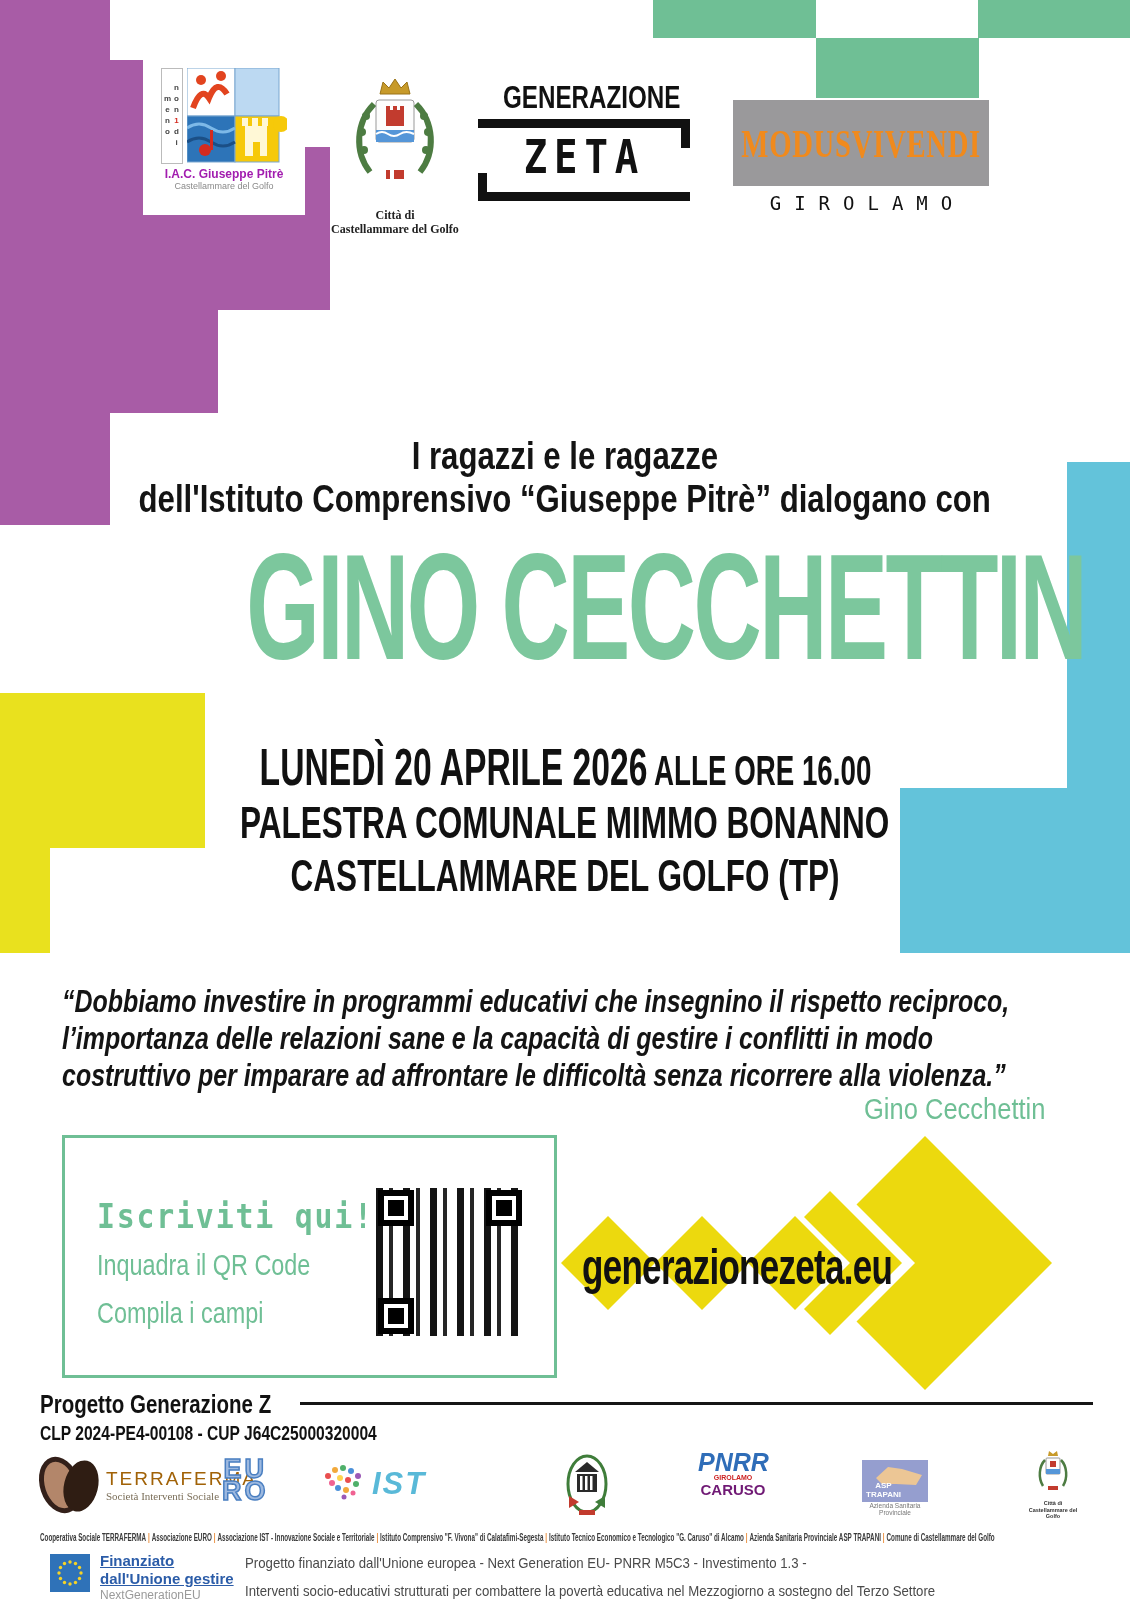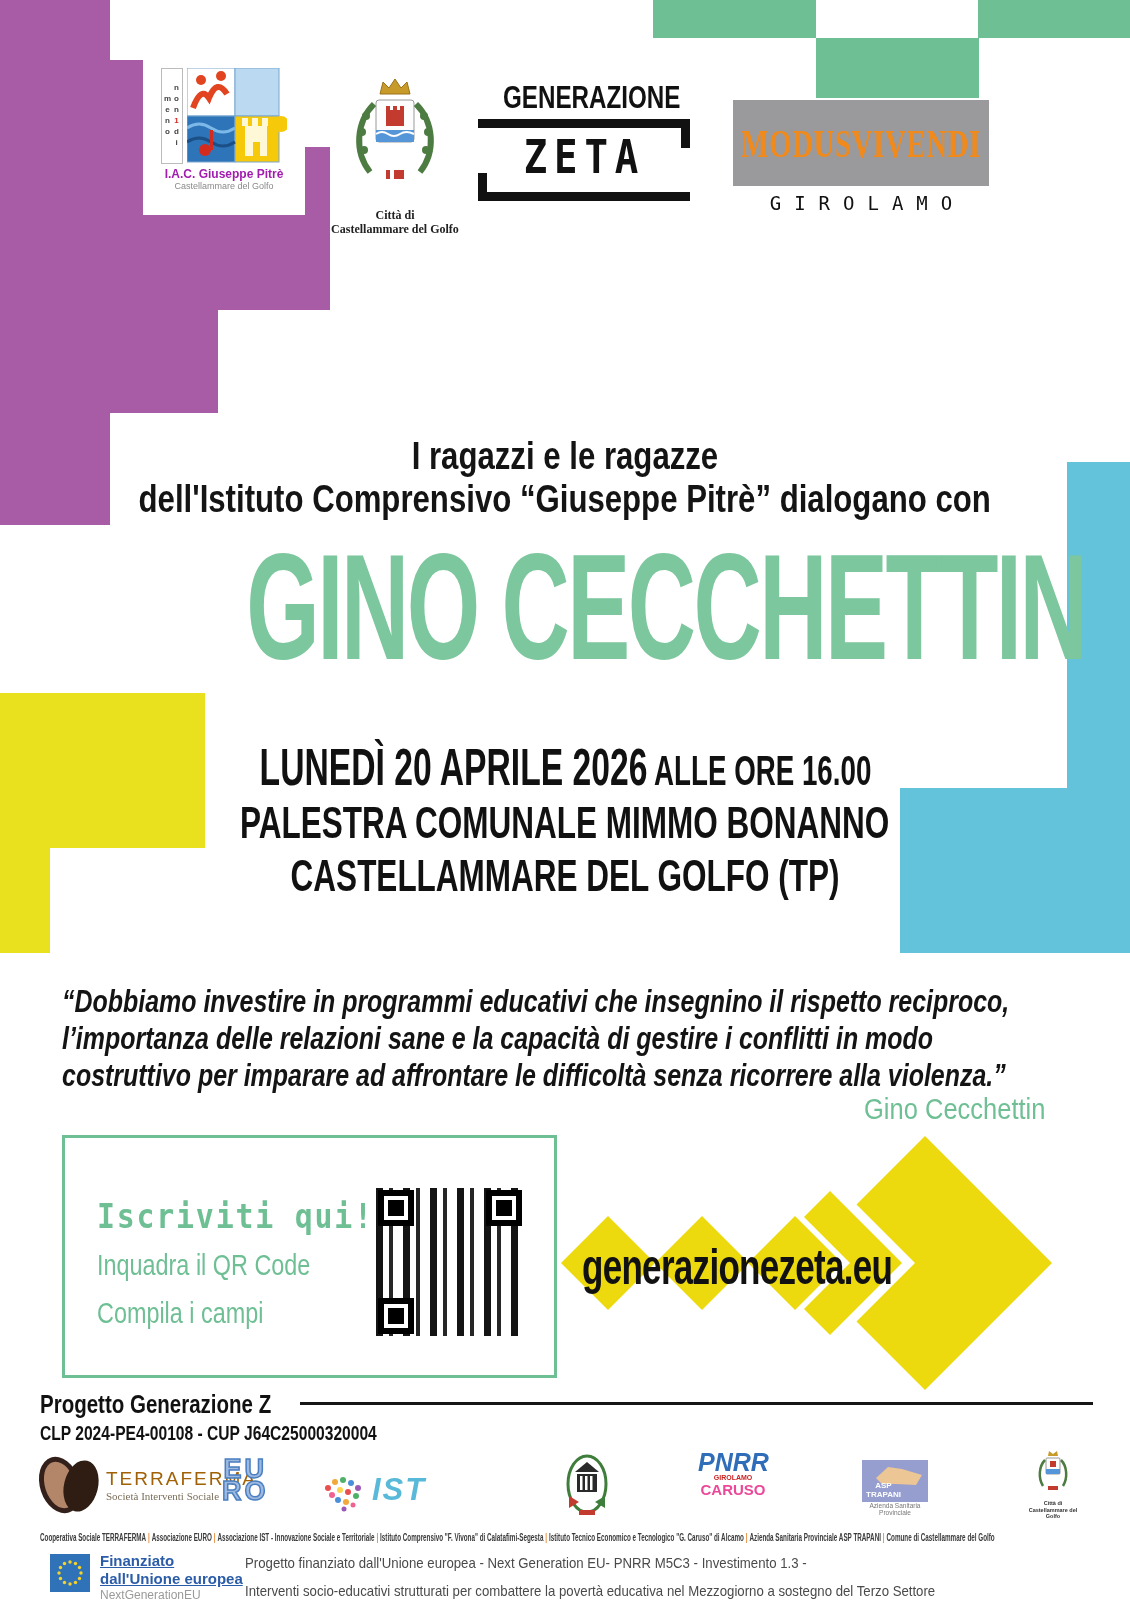--- a/index.html
+++ b/index.html
@@ -71,21 +71,21 @@
   .logo-caption{font-size:6.5px;color:#777;text-align:center;}
   .tf-name{font-size:19px;color:#a16207;letter-spacing:2px;}
   .tf-sub{font-family:"Liberation Serif", serif;font-size:11px;color:#7b6f5a;}
   .bean1{width:30px;height:48px;border-radius:50%;background:#b3866a;border:5px solid #33201a;transform:rotate(-18deg);}
   .bean2{width:34px;height:52px;border-radius:50%;background:#2f1d13;transform:rotate(14deg);margin-left:-16px;margin-top:4px;}
   .euro-txt{font-size:27px;font-weight:bold;line-height:22px;letter-spacing:3px;color:#9db9e0;
             -webkit-text-stroke:1.5px #4a7fc1;}
   .ist-txt{font-size:31px;font-weight:bold;font-style:italic;color:#59b9d8;letter-spacing:2px;}
   .itet-a{font-size:25px;font-weight:bold;font-style:italic;color:#2f6db8;line-height:24px;}
   .itet-g{font-size:7px;font-weight:bold;color:#cc2222;line-height:8px;}
-  .itet-c{font-size:15px;font-weight:bold;color:#ec4899;line-height:16px;}
+  .itet-c{font-size:15px;font-weight:bold;color:#701a75;line-height:16px;}
   .asp-box{width:66px;height:42px;background:#959ecf;position:relative;}
   .asp-name{position:absolute;left:4px;bottom:3px;font-size:8px;font-weight:bold;color:#fff;line-height:9px;}
   .eu-l12{font-size:15px;font-weight:bold;color:#2b5ca8;line-height:18px;text-decoration:underline;}
   .eu-l3{font-size:12px;color:#9a9a9a;}
   .eu-par{font-size:15px;color:#4a4a4a;}
   .mini-crest-caption{font-size:5.5px;font-weight:bold;color:#333;text-align:center;line-height:6.5px;}
 </style>
 </head>
 <body>
 
@@ -246,21 +246,21 @@
       <div class="tf-name">TERRAFERMA</div>
       <div class="tf-sub">Società Interventi Sociale</div>
     </div>
   </div>
 
   <div class="abs" style="left:222px;top:1458px;text-align:center;">
     <div class="euro-txt">EU</div>
     <div class="euro-txt">RO</div>
   </div>
 
-  <div class="abs" style="left:320px;top:1460px;display:flex;align-items:flex-start;margin-top:12px;">
+  <div class="abs" style="left:320px;top:1460px;display:flex;align-items:flex-end;">
     <svg width="46" height="42">
       <circle cx="8" cy="16" r="3" fill="#e94f4f"></circle>
         <circle cx="15" cy="10" r="3" fill="#f2a93b"></circle>
       <circle cx="23" cy="8" r="3" fill="#4fb06a"></circle>
         <circle cx="31" cy="11" r="3" fill="#4a90d9"></circle>
       <circle cx="38" cy="16" r="3" fill="#9b59b6"></circle>
         <circle cx="12" cy="23" r="3" fill="#f06292"></circle>
       <circle cx="20" cy="18" r="3" fill="#ffd54f"></circle>
         <circle cx="28" cy="20" r="3" fill="#e94f4f"></circle>
       <circle cx="36" cy="24" r="3" fill="#4fb06a"></circle>
@@ -336,21 +336,21 @@
           <circle cx="14.5" cy="28.5" r="1.7"></circle>
           <circle cx="10.5" cy="24.5" r="1.7"></circle>
         <circle cx="9" cy="19" r="1.7"></circle>
           <circle cx="10.5" cy="13.5" r="1.7"></circle>
           <circle cx="14.5" cy="9.5" r="1.7"></circle>
       </g>
     </svg>
   </div>
   <div class="abs" style="left:100px;top:1552px;">
     <div class="eu-l12">Finanziato</div>
-    <div class="eu-l12">dall'Unione europea</div>
+    <div class="eu-l12">dall'Unione gestire</div>
     <div class="eu-l3">NextGenerationEU</div>
   </div>
   <div class="abs" style="left:245px;top:1554px;">
     <div><span class="cx oxl s88 eu-par">Progetto finanziato dall'Unione europea - Next Generation EU- PNRR M5C3 - Investimento 1.3 -</span></div>
     <div style="margin-top:10px;"><span class="cx oxl s88 eu-par">Interventi socio-educativi strutturati per combattere la povertà educativa nel Mezzogiorno a sostegno del Terzo Settore</span></div>
   </div>
 
 </div>
 
 </body></html>

